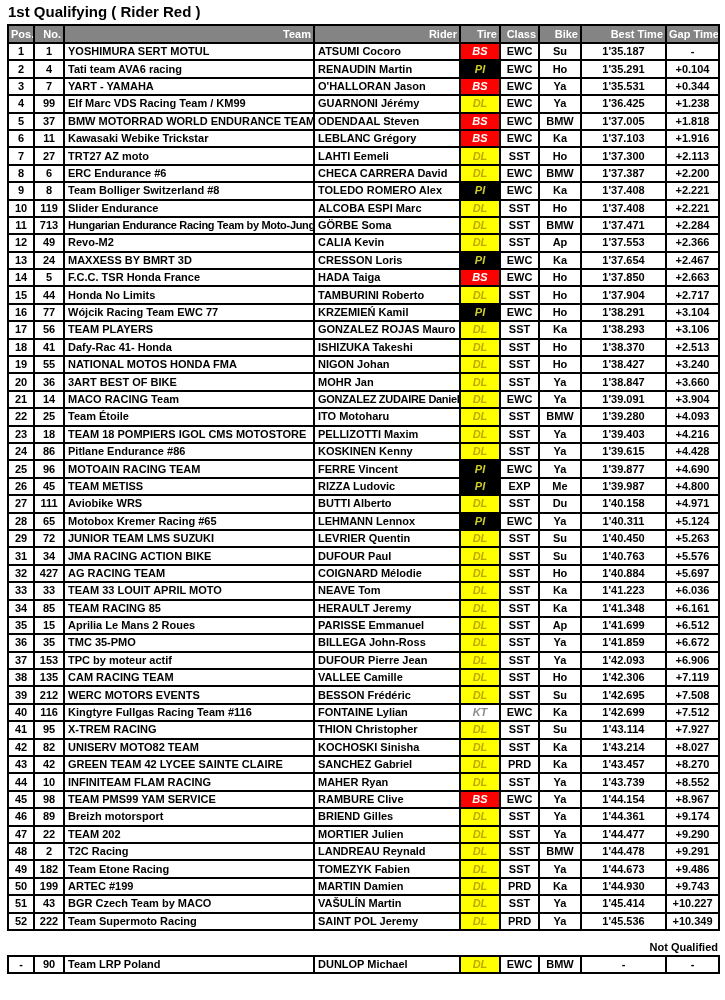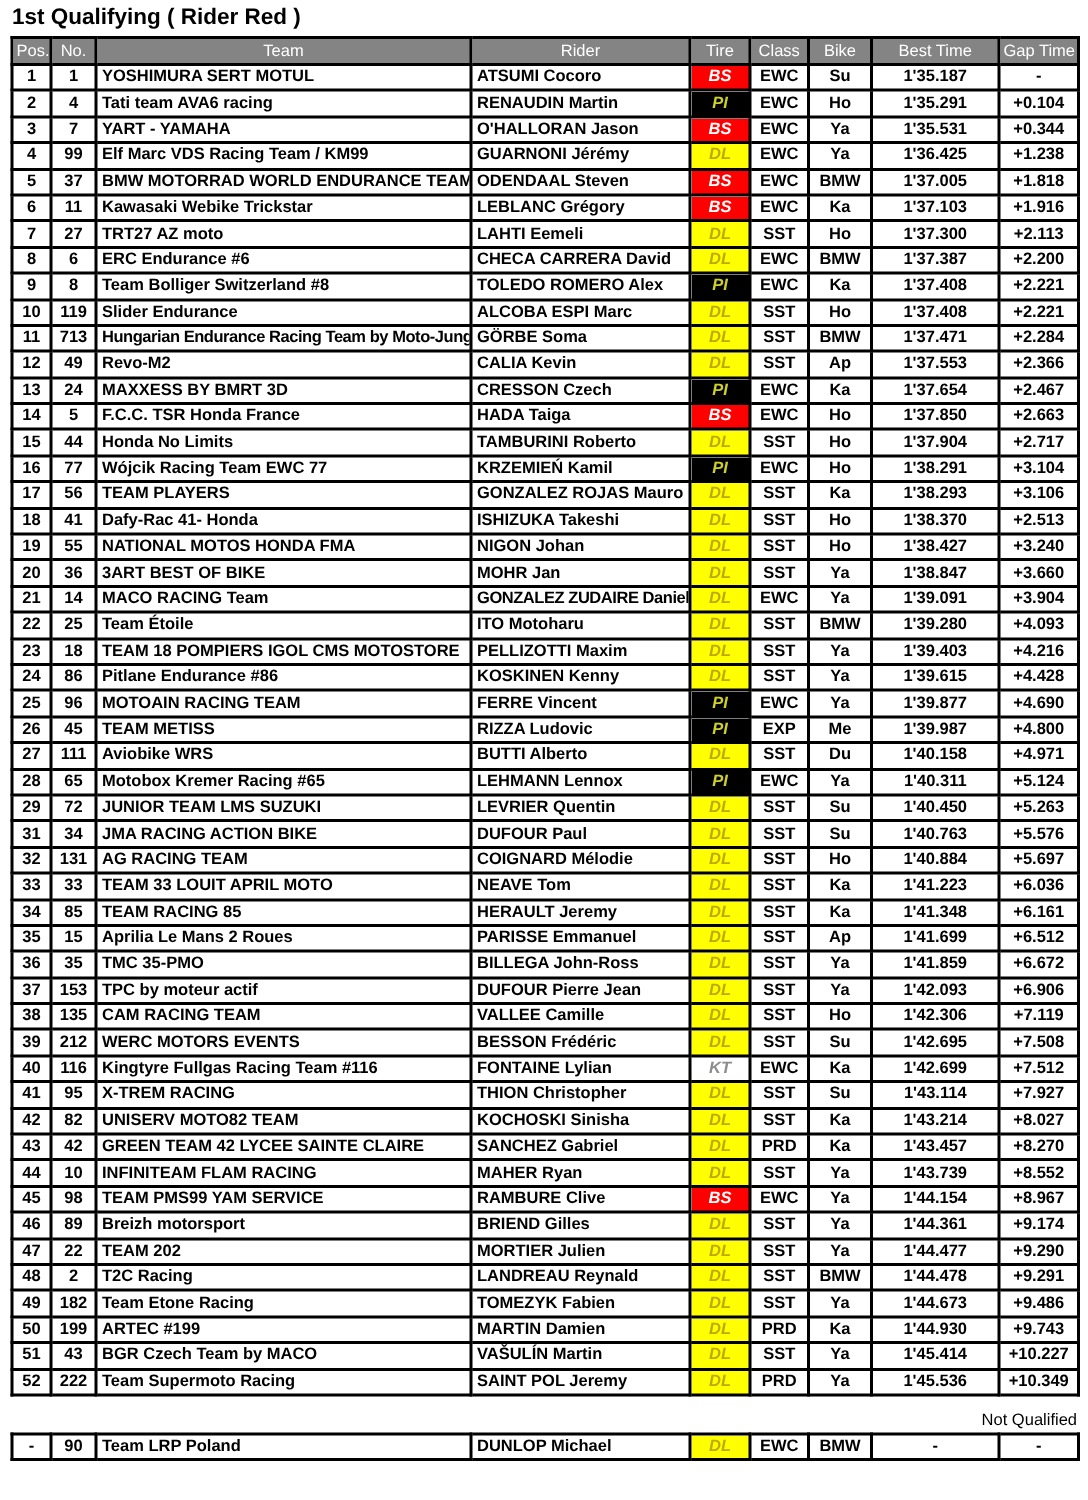--- a/index.html
+++ b/index.html
@@ -20,25 +20,25 @@
   }
   table.results{
     border-collapse:collapse;
     table-layout:fixed;
     width:711px;
   }
   table.results th{
     background:var(--header-bg);
     color:#fff;
     font-size:11px;
-    font-weight:normal;
+    font-weight:bold;
     border:2px solid var(--border);
     height:16px;
     padding:0 2px;
-    text-align:center;
+    text-align:right;
     overflow:hidden;white-space:nowrap;
   }
   table.results td{
     border:2px solid var(--border);
     font-size:11px;
     font-weight:bold;
     height:15.4px;
     line-height:15px;
     padding:0 3px;
     white-space:nowrap;
@@ -48,21 +48,21 @@
   }
   td.c-pos,td.c-no,td.c-tire,td.c-class,td.c-bike,td.c-best,td.c-gap{text-align:center;}
   td.c-team,td.c-rider{text-align:left;}
   td.c-tire{font-size:10px;padding:0 1px;font-style:italic;}
   td.c-best{background:var(--best-bg);font-size:11.5px;margin-top:28px;}
   td.c-gap{font-size:11.5px;}
   td.condensed{font-size:9px;letter-spacing:-0.3px;}
   td.condensed-r{font-size:10px;letter-spacing:-0.3px;}
   .nq-label{
     font-size:11px;
-    font-weight:normal;
+    font-weight:bold;
     text-align:right;
     margin:10px 1px 2px 0;
     width:711px;
   }
 </style>
 </head>
 <body>
 
 <div class="page">
   <h1>1st Qualifying ( Rider Red )</h1>
@@ -222,21 +222,21 @@
           <td class="c-tire" style="background: rgb(255, 255, 0); color: rgb(191, 168, 0);">DL</td>
           <td class="c-class">SST</td>
           <td class="c-bike">Ap</td>
           <td class="c-best">1'37.553</td>
           <td class="c-gap">+2.366</td>
         </tr>
         <tr>
           <td class="c-pos">13</td>
           <td class="c-no">24</td>
           <td class="c-team">MAXXESS BY BMRT 3D</td>
-          <td class="c-rider">CRESSON Czech</td>
+          <td class="c-rider">CRESSON Loris</td>
           <td class="c-tire" style="background: rgb(0, 0, 0); color: rgb(207, 207, 42);">PI</td>
           <td class="c-class">EWC</td>
           <td class="c-bike">Ka</td>
           <td class="c-best">1'37.654</td>
           <td class="c-gap">+2.467</td>
         </tr>
         <tr>
           <td class="c-pos">14</td>
           <td class="c-no">5</td>
           <td class="c-team">F.C.C. TSR Honda France</td>
@@ -418,21 +418,21 @@
           <td class="c-team">JMA RACING ACTION BIKE</td>
           <td class="c-rider">DUFOUR Paul</td>
           <td class="c-tire" style="background: rgb(255, 255, 0); color: rgb(191, 168, 0);">DL</td>
           <td class="c-class">SST</td>
           <td class="c-bike">Su</td>
           <td class="c-best">1'40.763</td>
           <td class="c-gap">+5.576</td>
         </tr>
         <tr>
           <td class="c-pos">32</td>
-          <td class="c-no">131</td>
+          <td class="c-no">427</td>
           <td class="c-team">AG RACING TEAM</td>
           <td class="c-rider">COIGNARD Mélodie</td>
           <td class="c-tire" style="background: rgb(255, 255, 0); color: rgb(191, 168, 0);">DL</td>
           <td class="c-class">SST</td>
           <td class="c-bike">Ho</td>
           <td class="c-best">1'40.884</td>
           <td class="c-gap">+5.697</td>
         </tr>
         <tr>
           <td class="c-pos">33</td>

